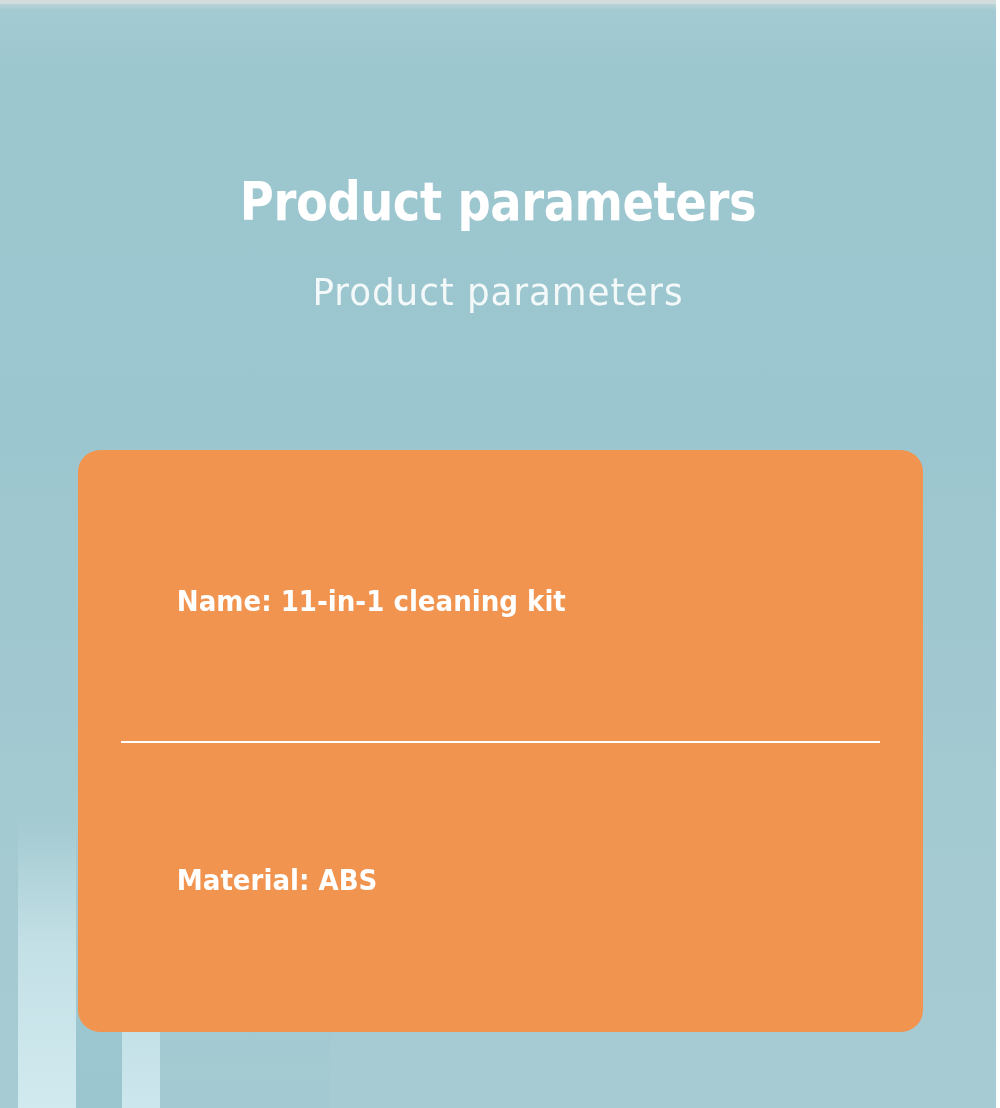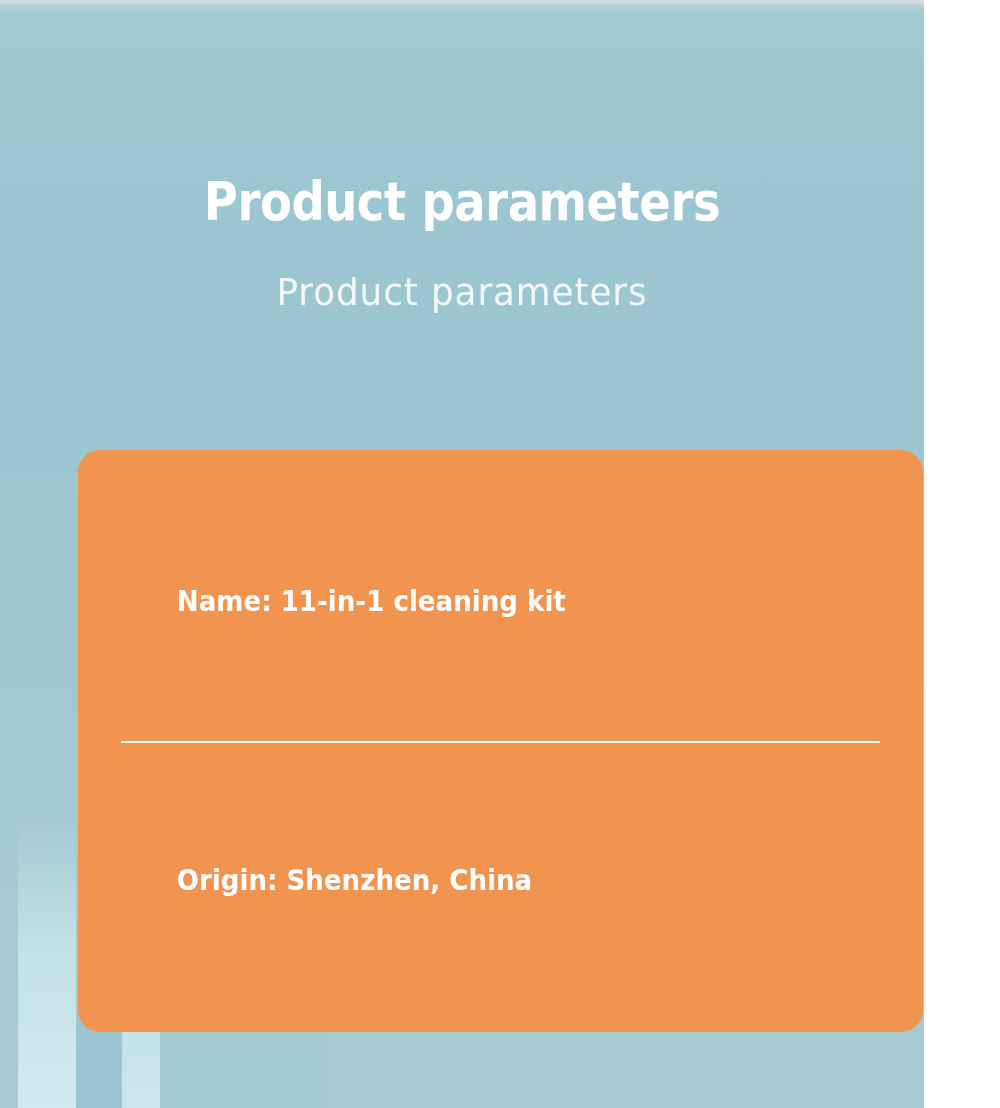--- a/index.html
+++ b/index.html
@@ -4,21 +4,21 @@
 <style>
   html, body {
     margin: 0;
     padding: 0;
     background: #ffffff;
   }
   * { box-sizing: border-box; }
 
   .page {
     position: relative;
-    width: 924px;
+    width: 996px;
     height: 1108px;
     overflow: hidden;
     background: #9cc7d0;
     font-family: "Liberation Sans", "DejaVu Sans", sans-serif;
   }
 
   
   .bg-base {
     position: absolute;
     inset: 0;
@@ -162,18 +162,18 @@
     <h1 class="title">Product parameters</h1>
     <p class="subtitle">Product parameters</p>
   </div>
 
   <div class="param-card">
     <ul class="param-list">
       <li class="param-row">
         <span class="param-text">Name: 11-in-1 cleaning kit</span>
       </li>
       <li class="param-row">
-        <span class="param-text">Origin: Shenzhen, China</span>
+        <span class="param-text">Material: ABS</span>
       </li>
     </ul>
   </div>
 
 </div>
 
 </body></html>

